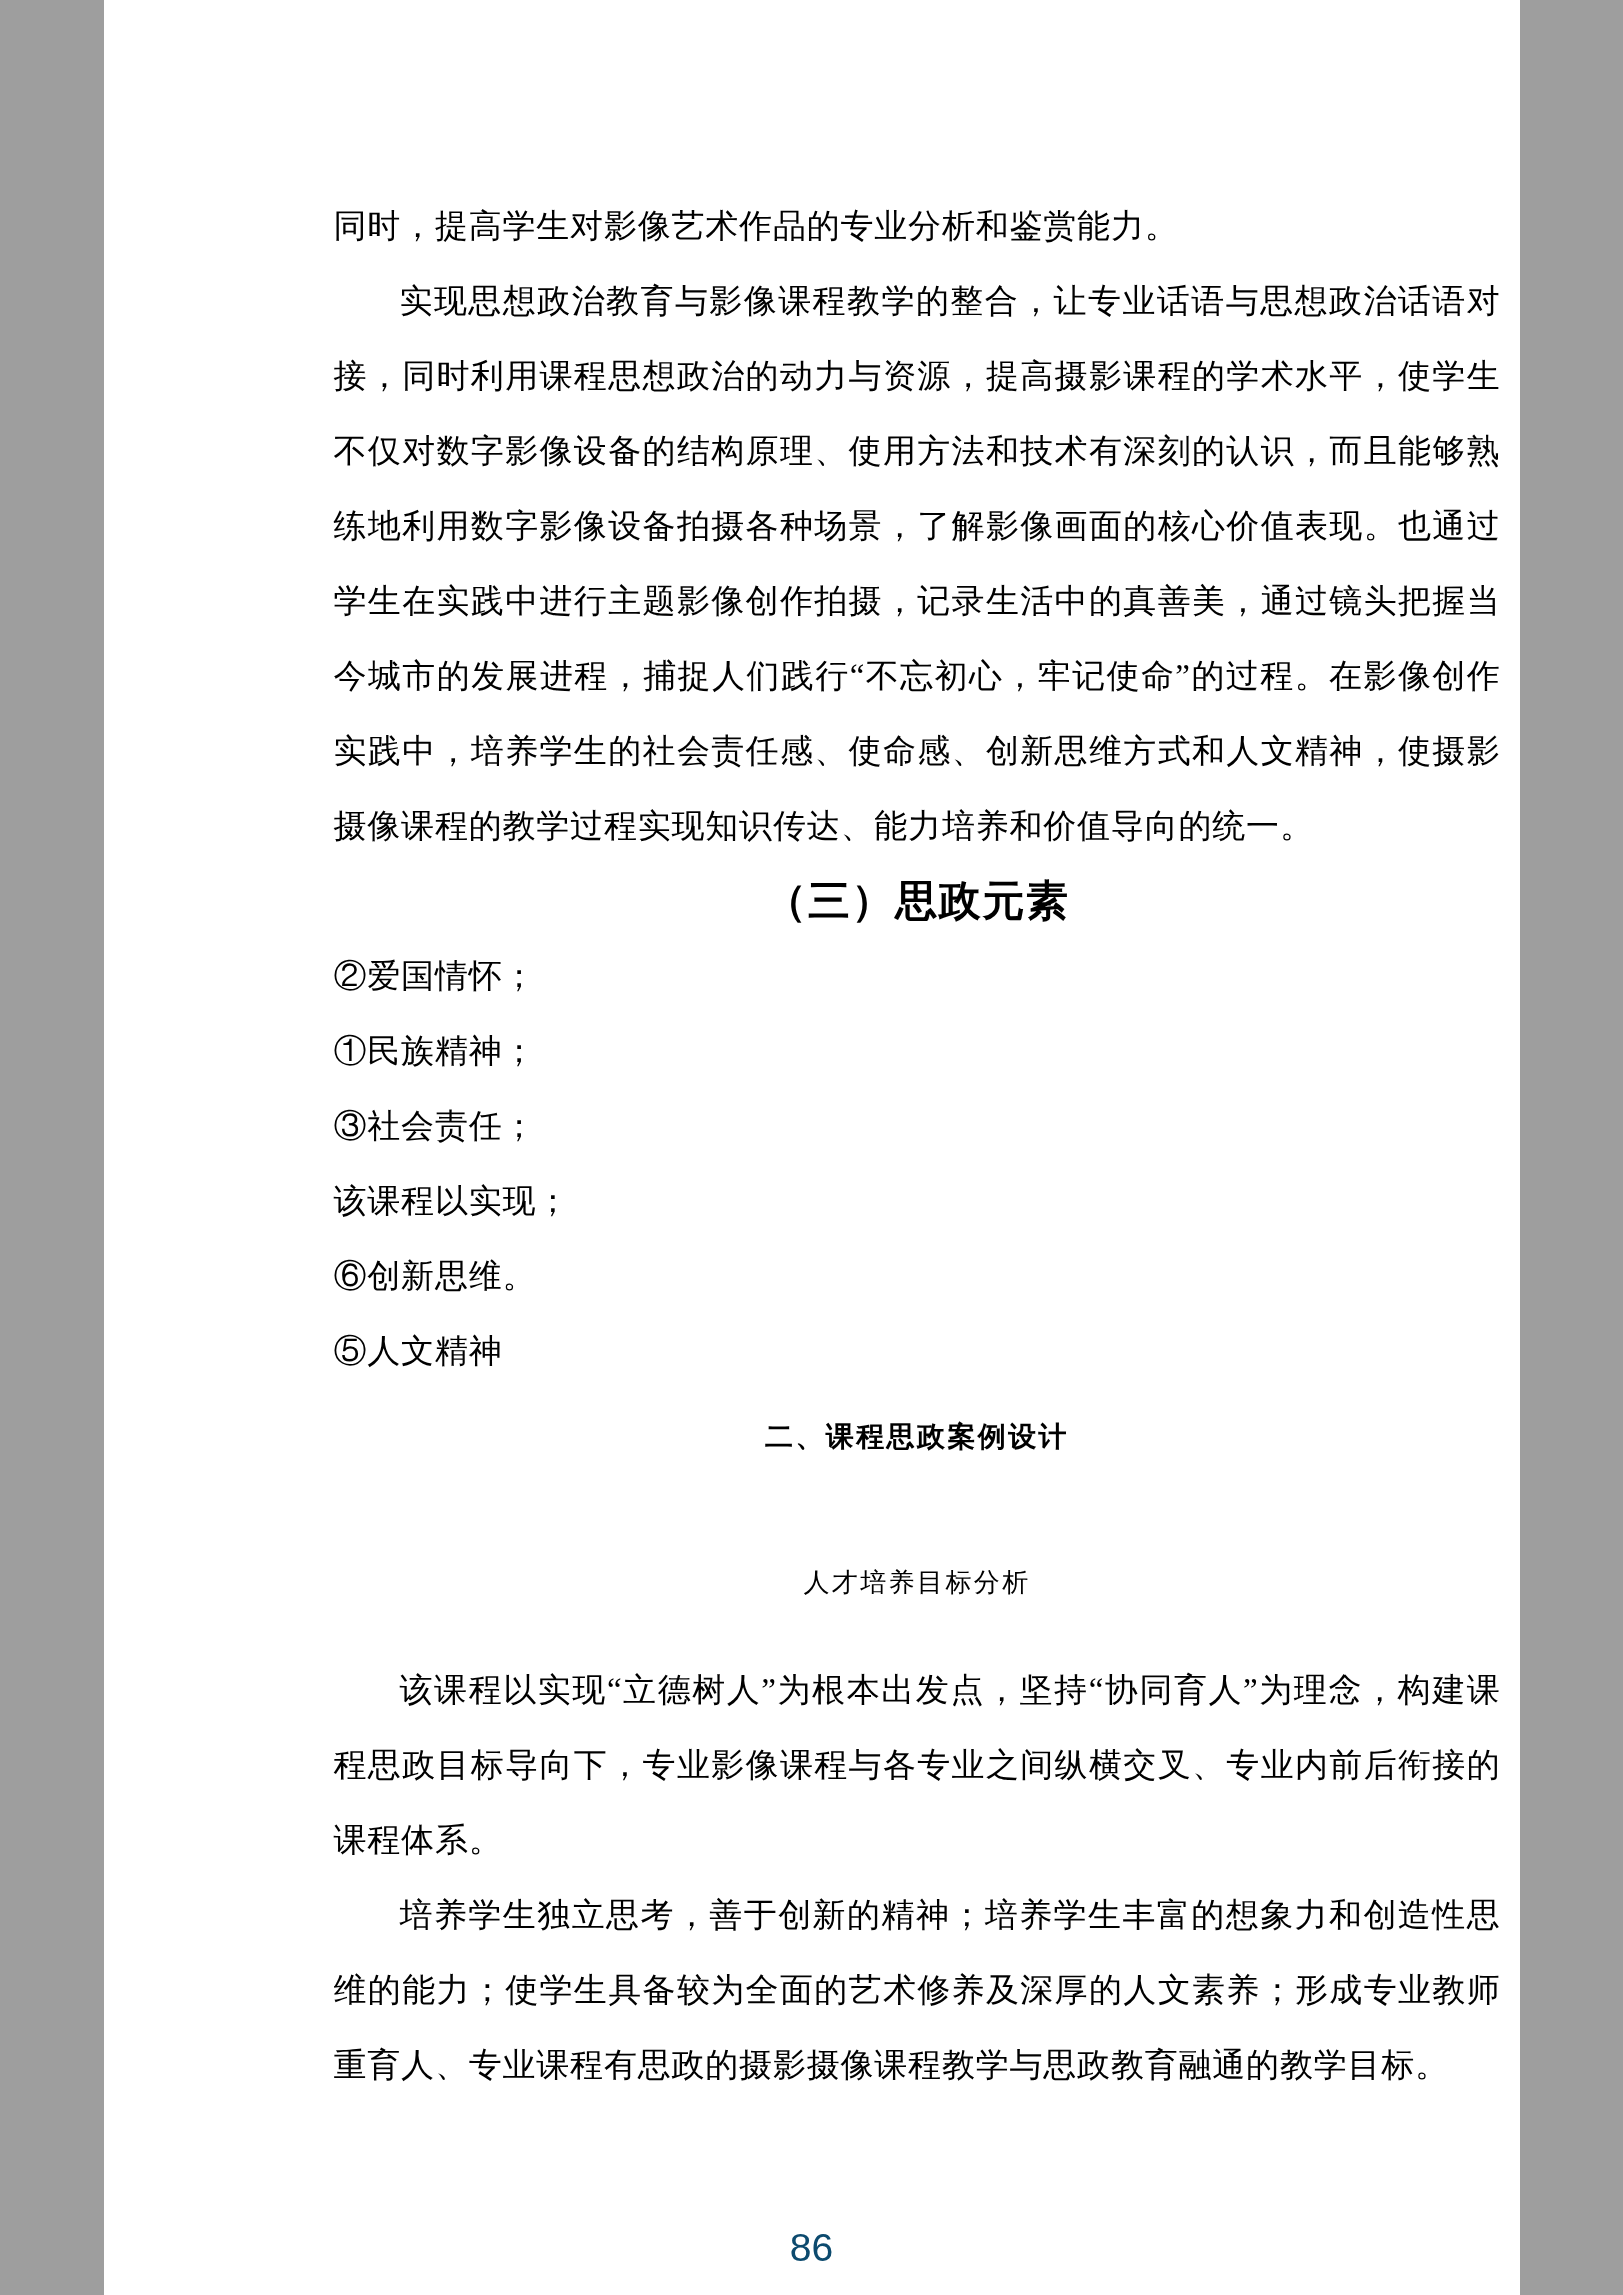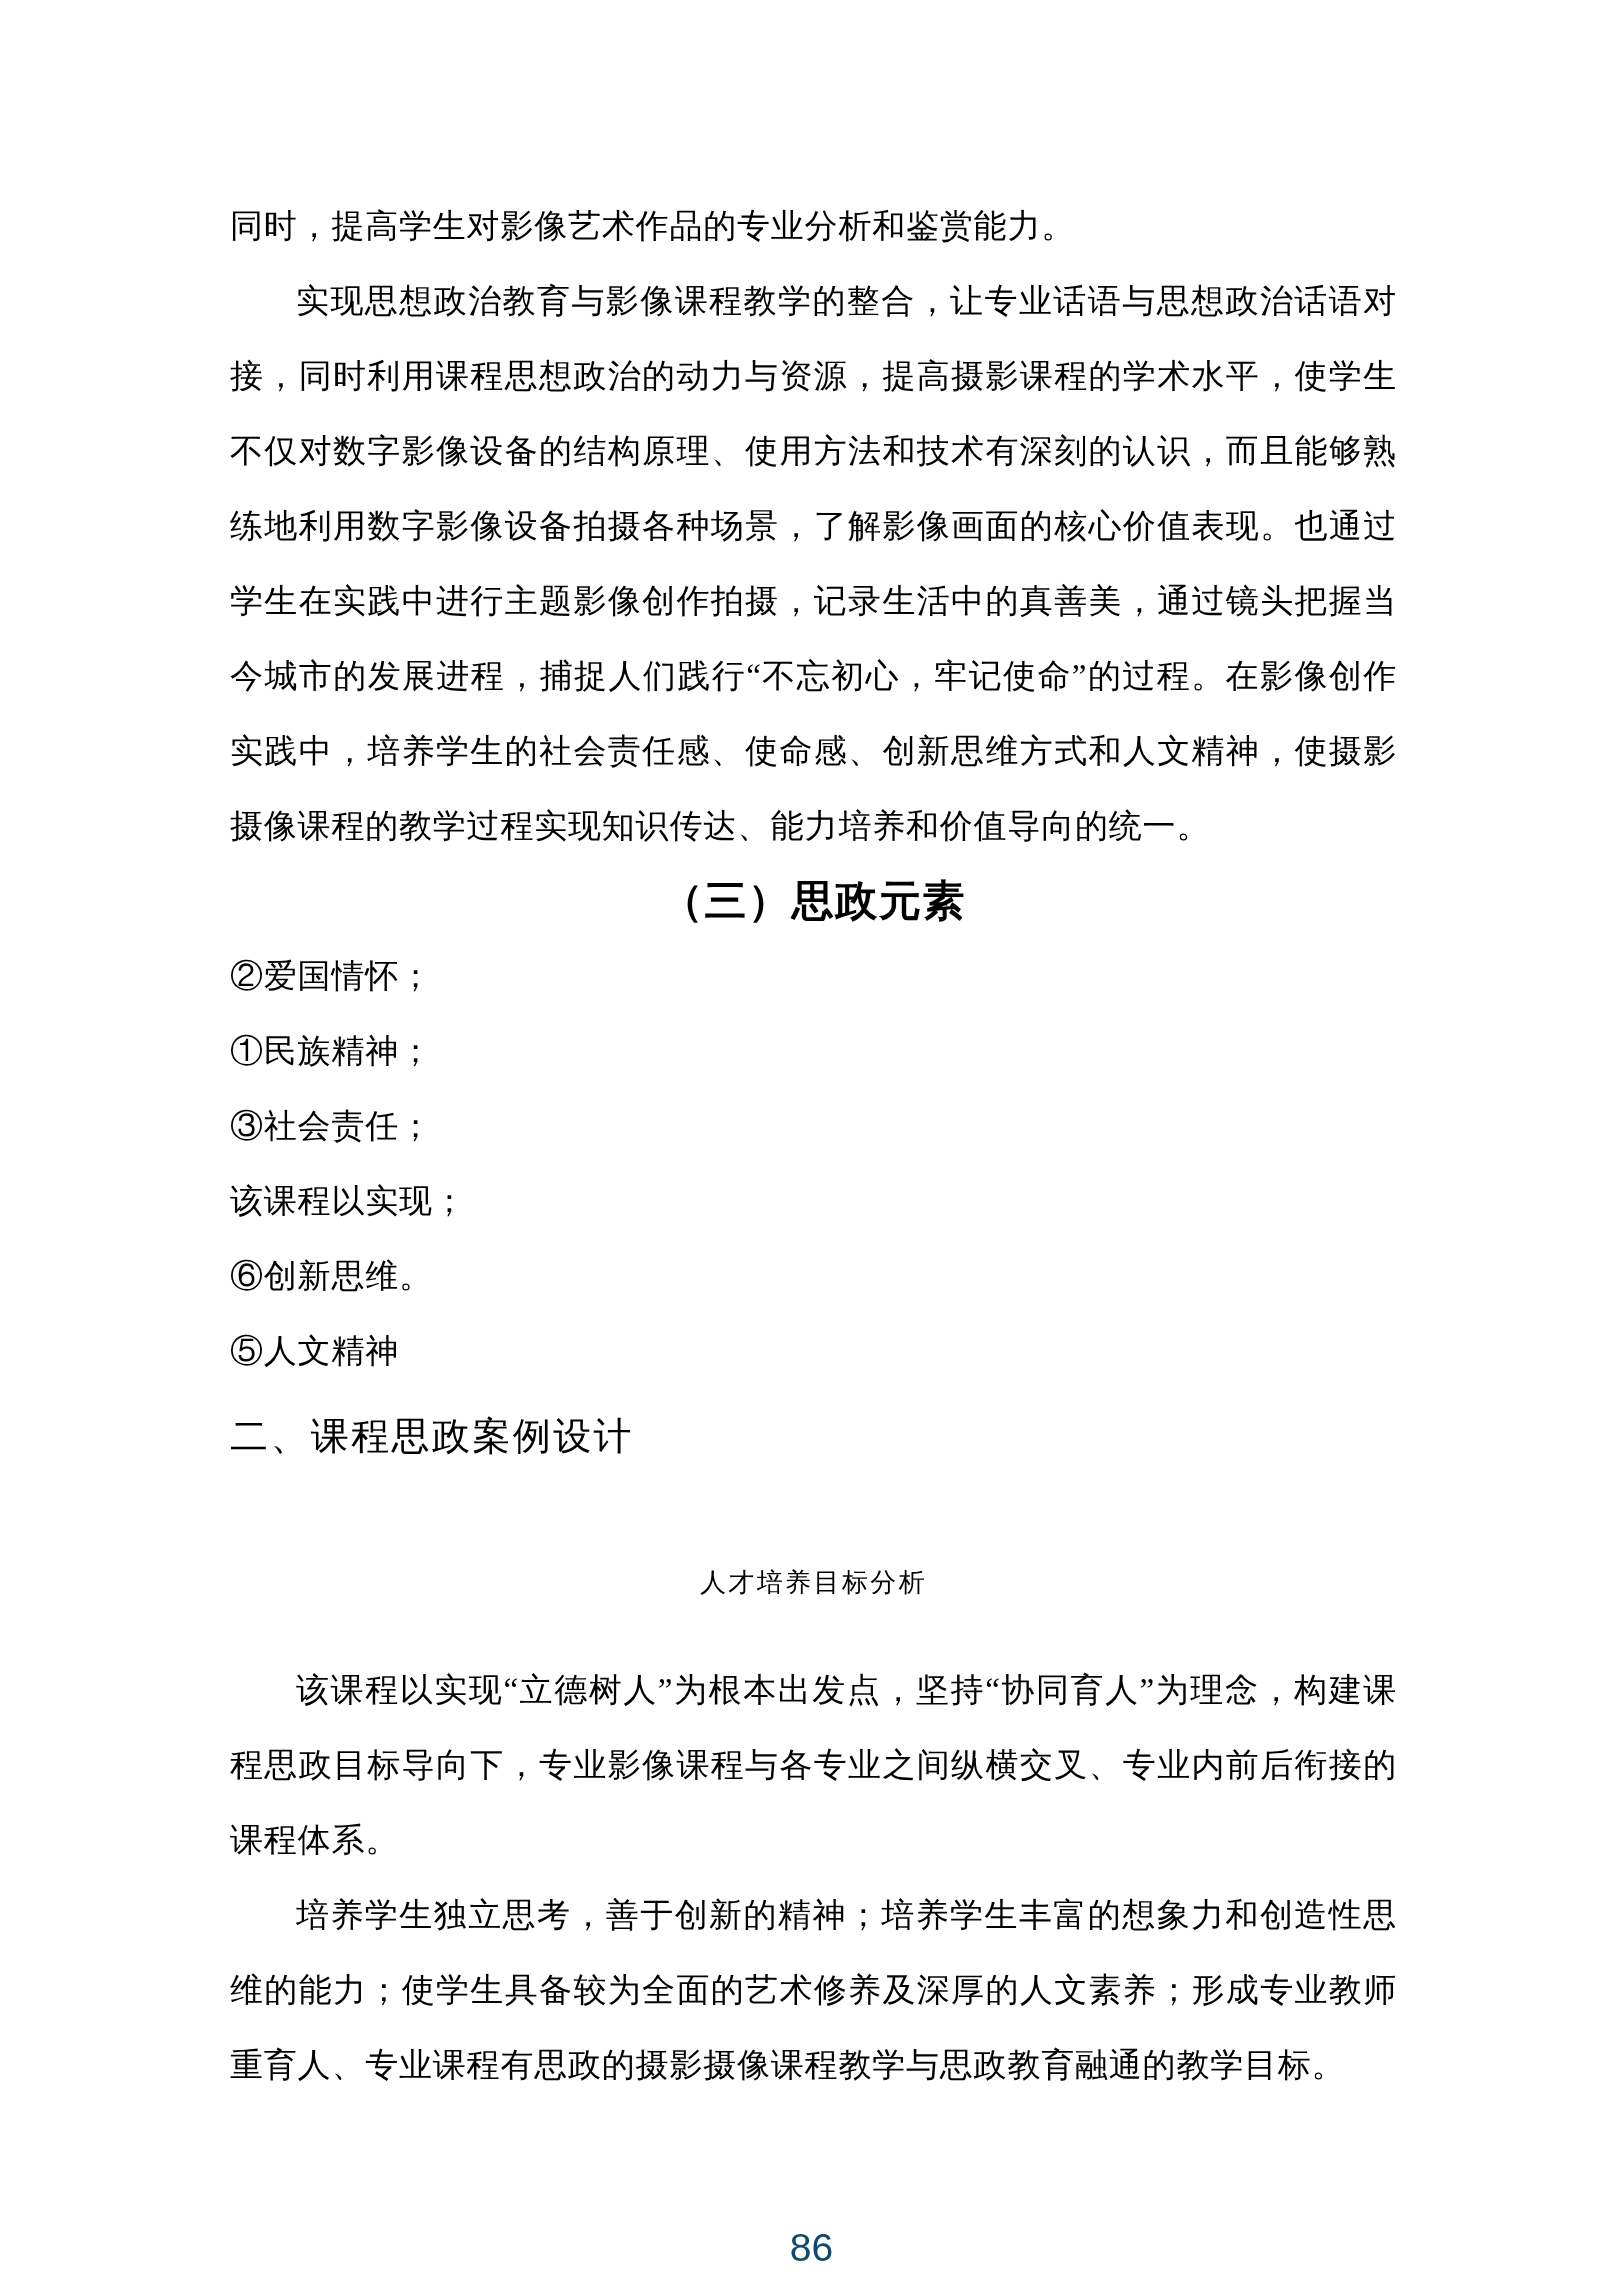--- a/index.html
+++ b/index.html
@@ -4,21 +4,21 @@
 <style>
   * { margin: 0; padding: 0; box-sizing: border-box; }
 
   html, body {
     background: #9e9e9e;
     font-family: "Liberation Serif", "DejaVu Serif", serif;
   }
 
   .page {
     position: relative;
-    width: 1623px;
+    width: 1416px;
     height: 2295px;
     margin: 0 auto;
     background: #ffffff;
     color: #000000;
     overflow: hidden;
   }
 
   .content {
     position: absolute;
     left: 230px;
@@ -49,23 +49,24 @@
   
   .element-list { list-style: none; }
   .element-item {
     font-size: 33px;
     line-height: 75px;
     letter-spacing: 0.8px;
   }
 
   
   .major-heading {
-    font-size: 38px;
+    font-size: 28px;
     line-height: 83px;
-    font-weight: normal;
+    font-weight: bold;
+    text-align: center;
     letter-spacing: 2.4px;
     margin-top: 6.3px;
   }
 
   
   .case-line {
     margin-top: 70px;
     font-size: 33px;
     line-height: 75px;
     text-align: center;

